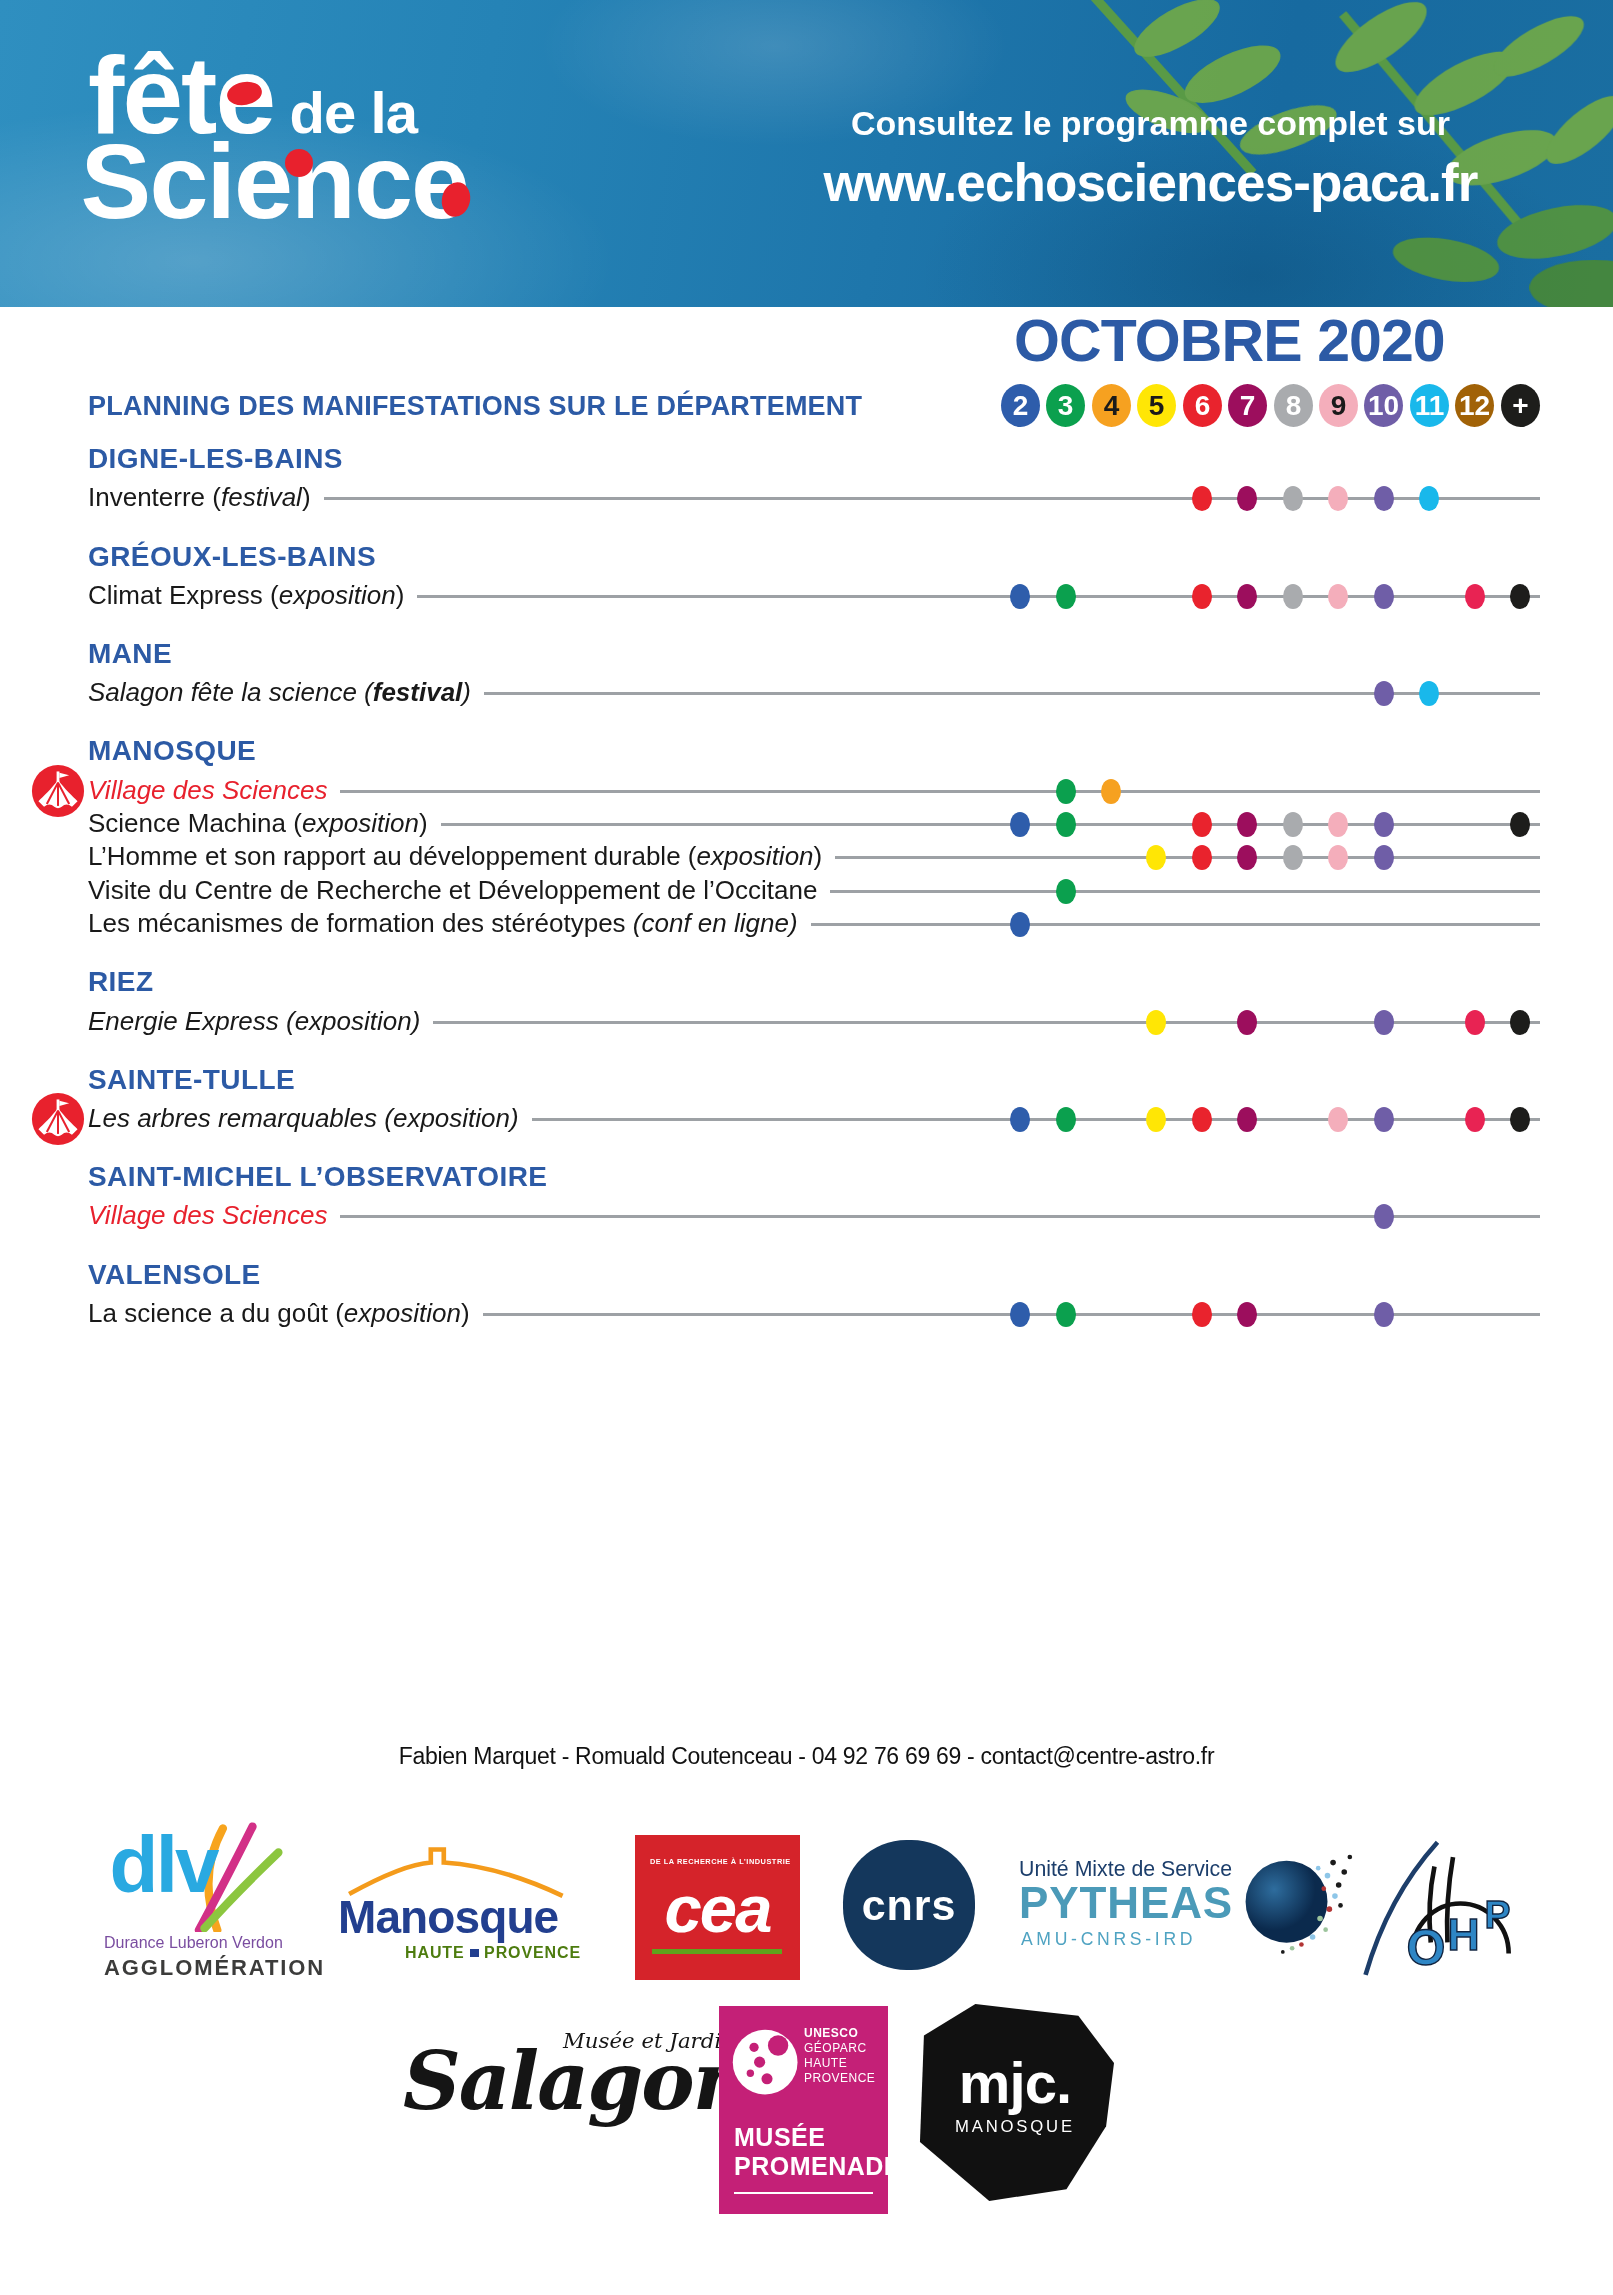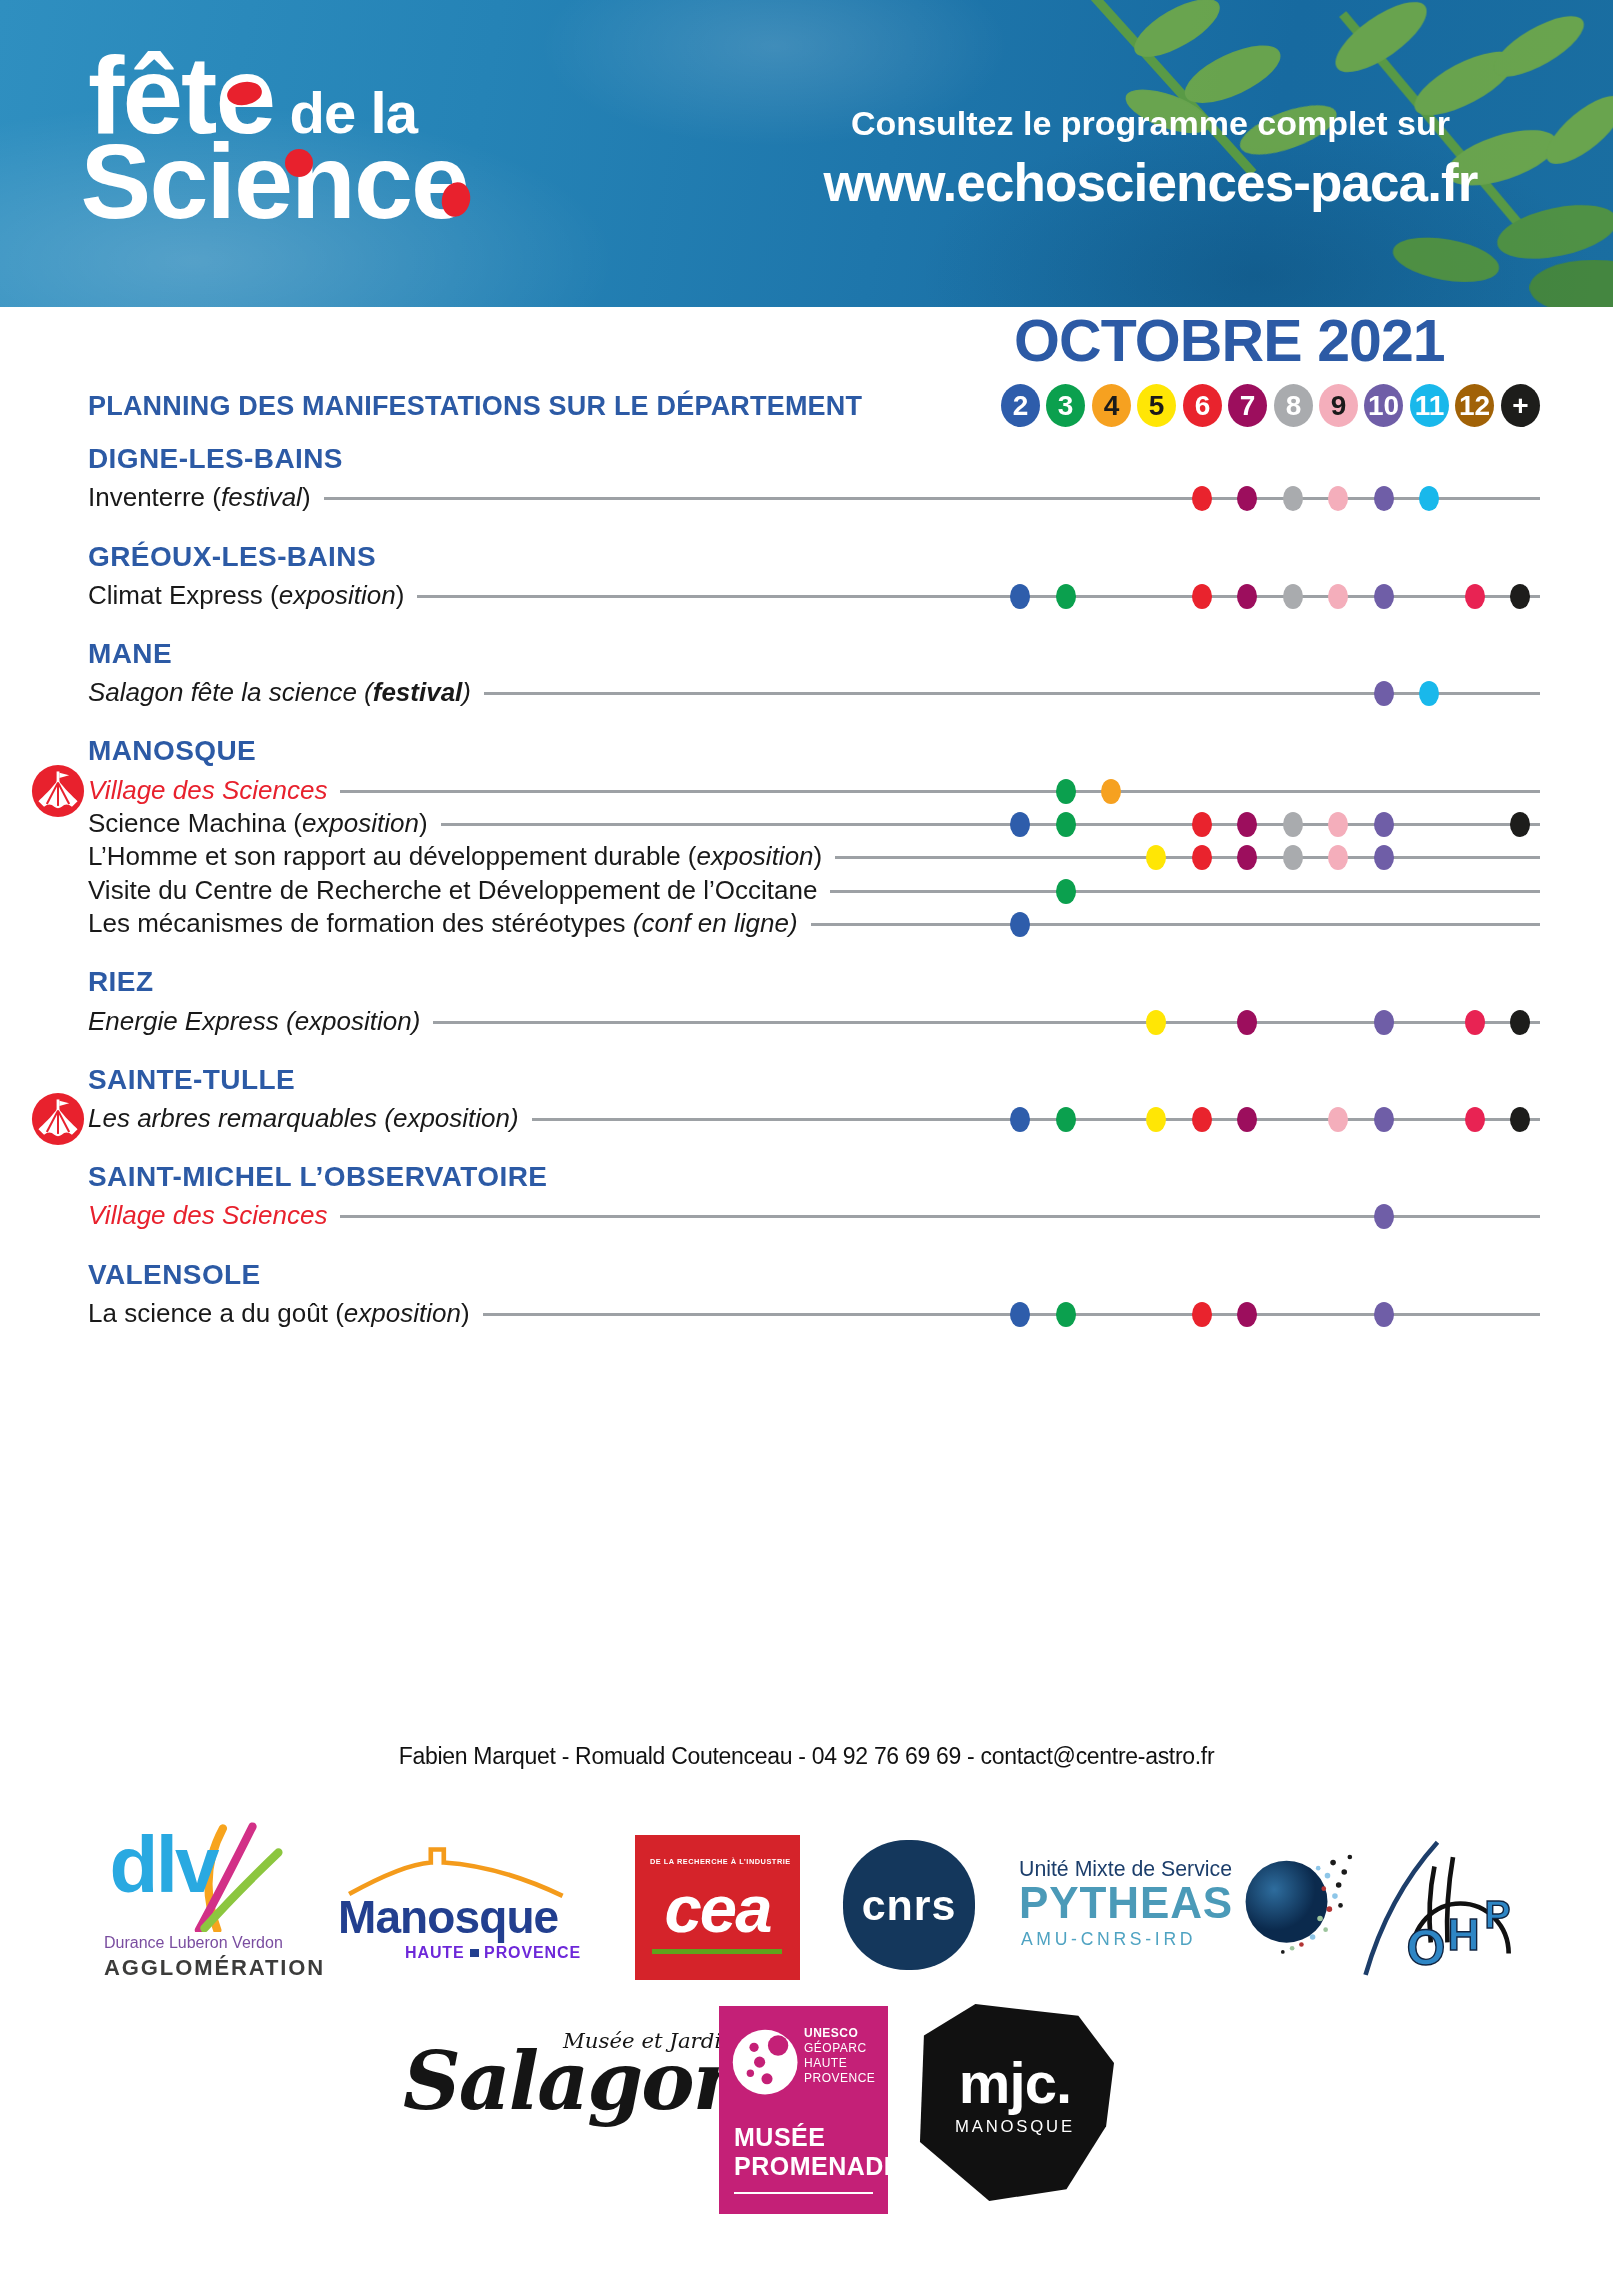--- a/index.html
+++ b/index.html
@@ -51,21 +51,21 @@
   .logo-box{position:absolute;}
   
   .dlva-main{position:absolute;left:5.6px;top:0;color:#29a9e1;font-size:80px;font-weight:bold;
     letter-spacing:-2.8px;line-height:1;}
   .dlva-sub1{position:absolute;left:0;top:109px;color:#7a4da0;font-size:16px;white-space:nowrap;}
   .dlva-sub2{position:absolute;left:0;top:130px;color:#3c3c3b;font-size:22px;font-weight:bold;
     letter-spacing:1.9px;white-space:nowrap;}
   
   .mano-main{position:absolute;left:0;top:54px;color:#223f8f;font-size:46px;font-weight:bold;
     letter-spacing:-0.9px;line-height:1;}
-  .mano-sub{position:absolute;left:67px;top:104px;color:#6d28d9;font-size:16px;font-weight:bold;
+  .mano-sub{position:absolute;left:67px;top:104px;color:#4d7c0f;font-size:16px;font-weight:bold;
     letter-spacing:0.9px;white-space:nowrap;}
   .mano-sq{display:inline-block;width:8.3px;height:8.3px;background:#223f8f;margin:0 5.6px 0.9px 5.6px;}
   
   .cea{background:#d5232a;color:#fff;}
   .cea-tag{position:absolute;right:9.3px;top:22px;font-size:7.4px;letter-spacing:0.5px;font-weight:bold;}
   .cea-main{position:absolute;left:0;width:100%;top:35px;text-align:center;font-size:67px;
     font-weight:bold;font-style:italic;letter-spacing:-1.9px;}
   .cea-bar{position:absolute;left:16.7px;bottom:26px;width:130px;height:4.6px;background:#5fa31c;}
   
   .cnrs{background:#14375c;border-radius:48%;color:#fff;text-align:center;}
@@ -127,21 +127,21 @@
       <div class="fds-l1"><span>fête</span><span class="small"> de la</span></div>
       <div class="fds-l2">Science</div>
       <span class="fds-dot d1"></span>
       <span class="fds-dot d2"></span>
       <span class="fds-dot d3"></span>
     </div>
     <div class="header-tag">Consultez le programme complet sur</div>
     <div class="header-url">www.echosciences-paca.fr</div>
   </div>
 
-  <div class="month-title">OCTOBRE 2021</div>
+  <div class="month-title">OCTOBRE 2020</div>
   <div id="legend">
       <span class="day-circle" style="left: 1001px; background: rgb(46, 93, 171); color: rgb(255, 255, 255);">2</span>
       <span class="day-circle" style="left: 1046px; background: rgb(11, 160, 78); color: rgb(255, 255, 255);">3</span>
       <span class="day-circle" style="left: 1092px; background: rgb(246, 161, 32); color: rgb(26, 26, 26);">4</span>
       <span class="day-circle" style="left: 1137px; background: rgb(255, 230, 5); color: rgb(26, 26, 26);">5</span>
       <span class="day-circle" style="left: 1183px; background: rgb(233, 35, 45); color: rgb(255, 255, 255);">6</span>
       <span class="day-circle" style="left: 1228px; background: rgb(156, 14, 93); color: rgb(255, 255, 255);">7</span>
       <span class="day-circle" style="left: 1274px; background: rgb(169, 171, 174); color: rgb(255, 255, 255);">8</span>
       <span class="day-circle" style="left: 1319px; background: rgb(244, 174, 187); color: rgb(26, 26, 26);">9</span>
       <span class="day-circle" style="left: 1364px; background: rgb(111, 94, 167); color: rgb(255, 255, 255);">10</span>

